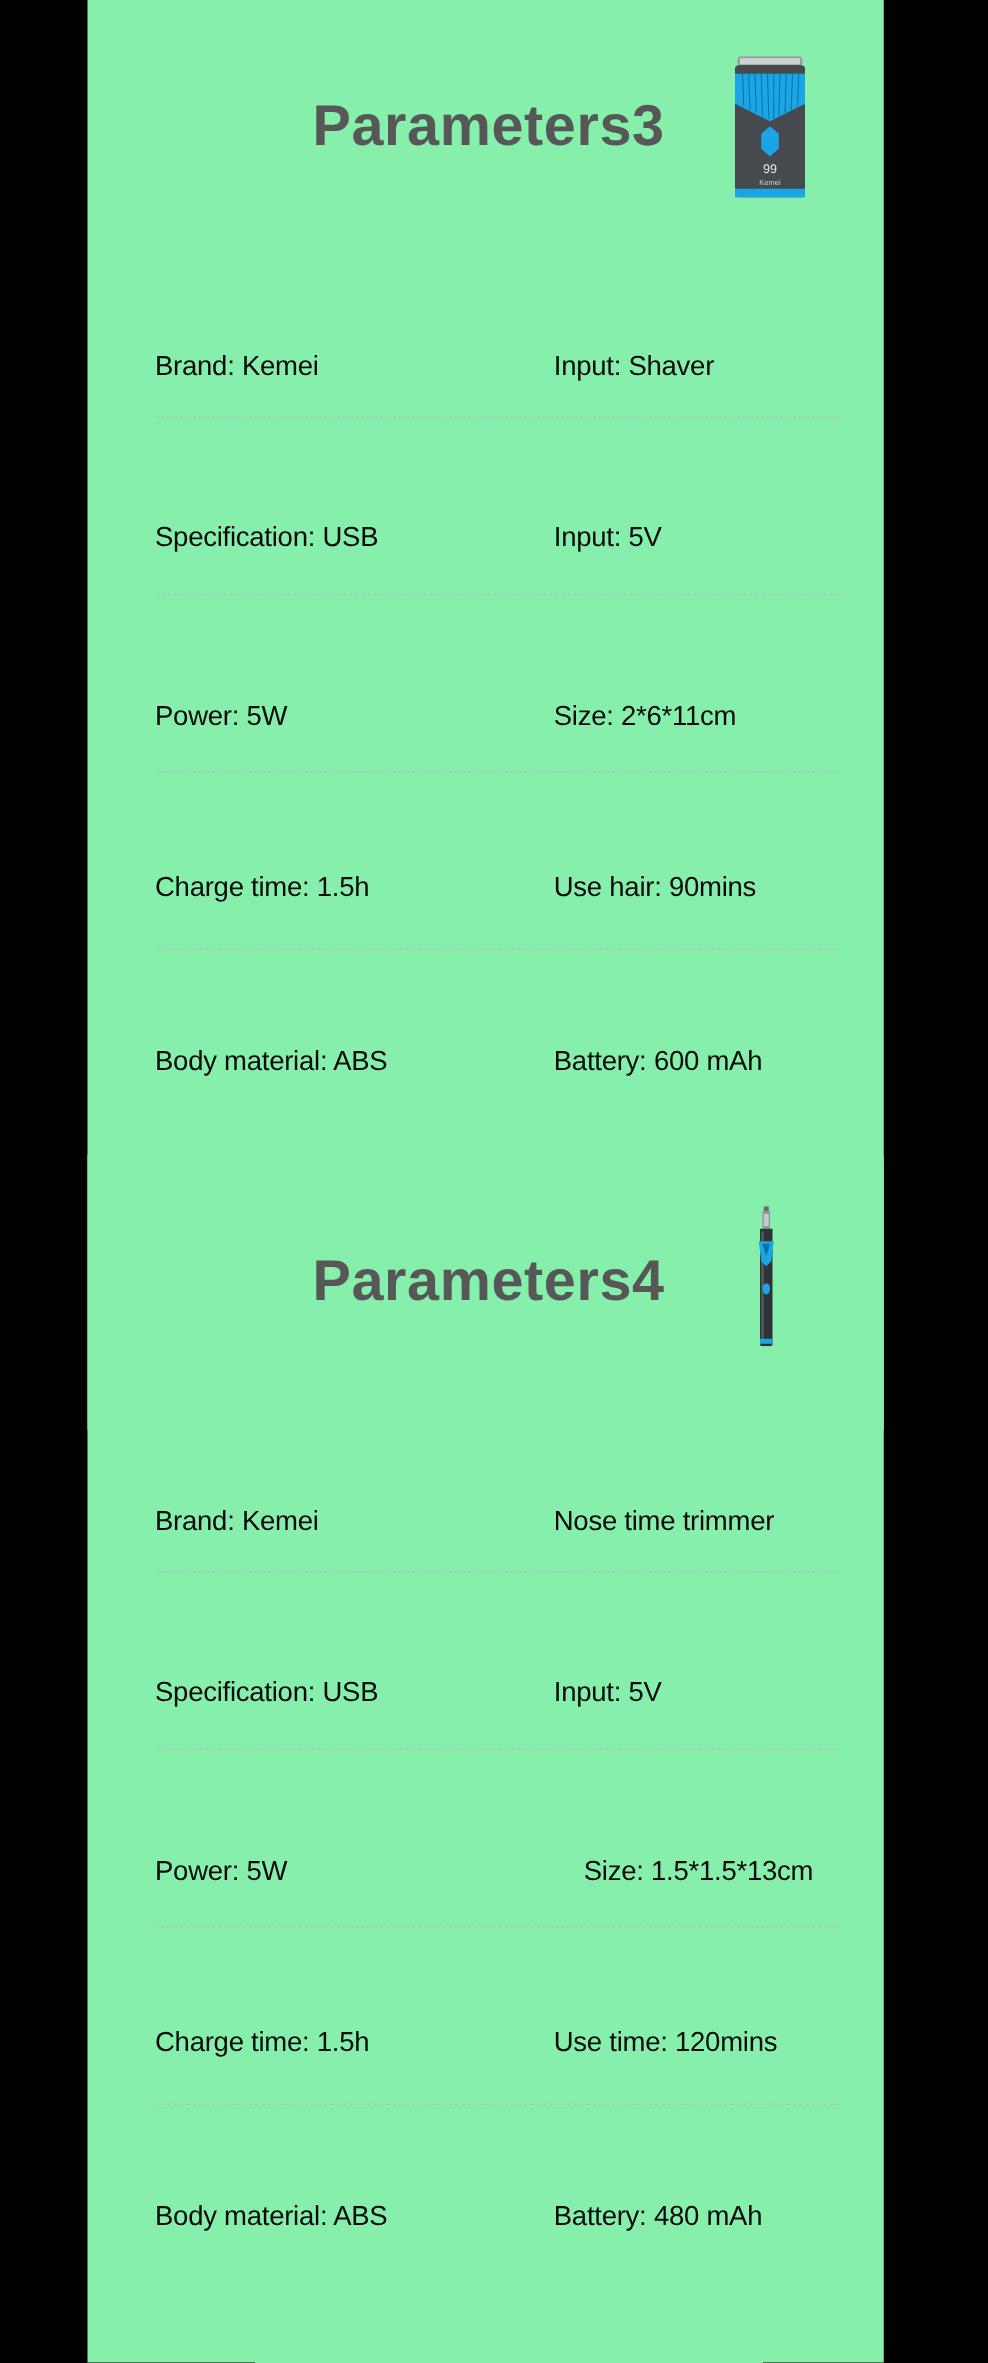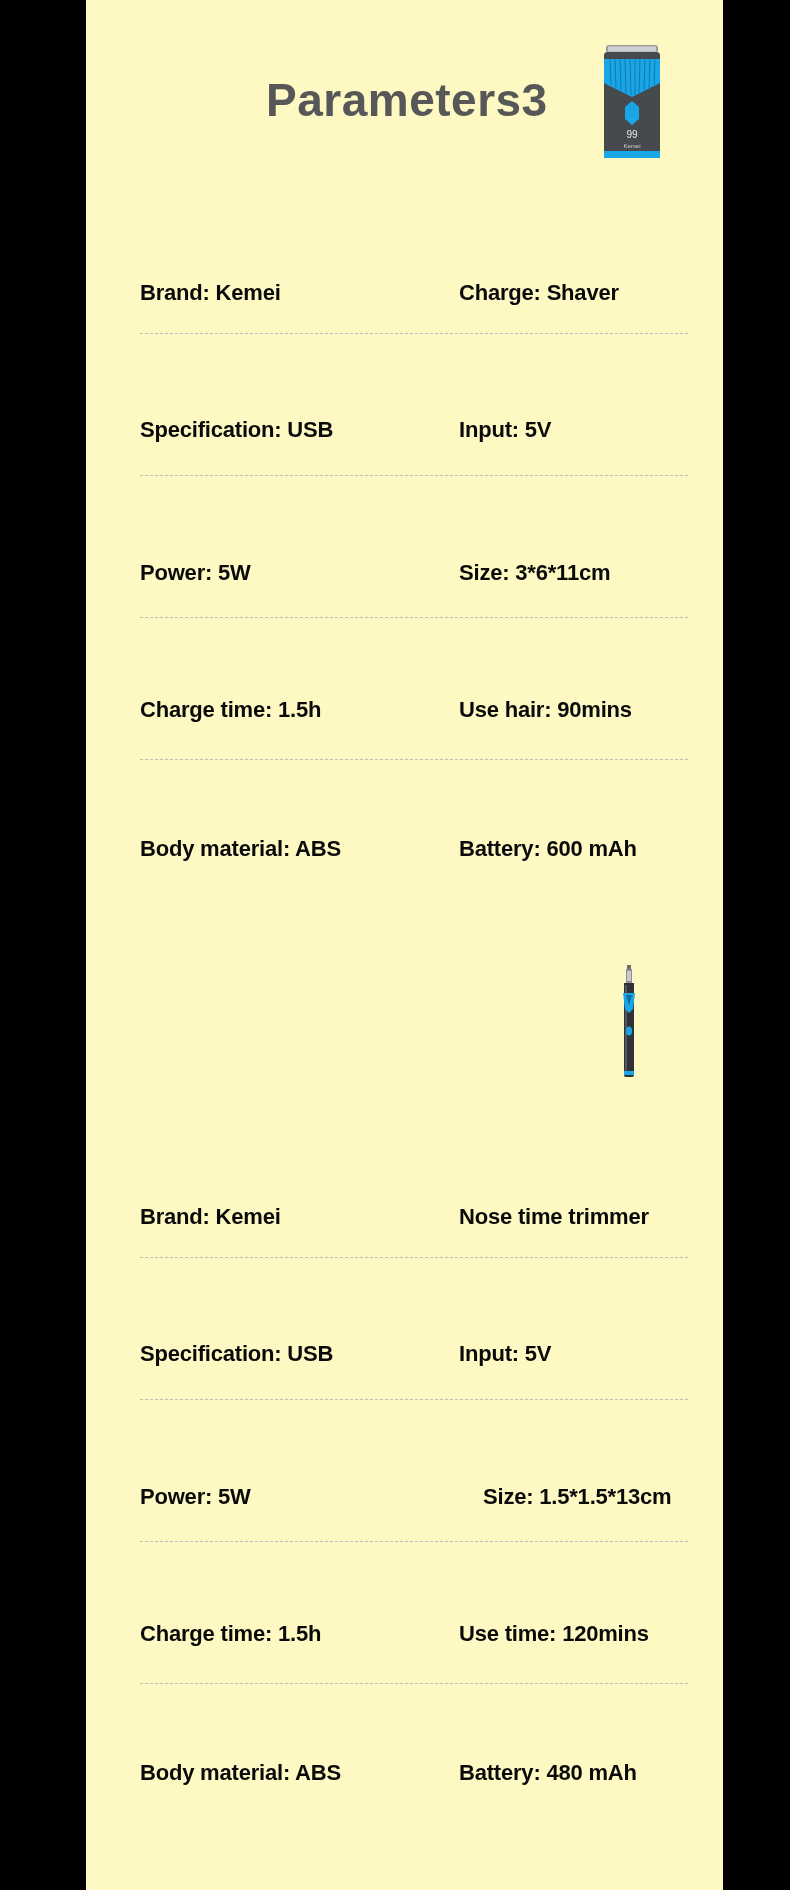--- a/index.html
+++ b/index.html
@@ -1,21 +1,21 @@
 <!DOCTYPE html>
 <html><head>
 <meta charset="utf-8">
 <style>
   html, body { margin:0; padding:0; }
   body { width:790px; height:1890px; background:#000; position:relative; overflow:hidden;
          font-family:"Liberation Sans", "DejaVu Sans", sans-serif; }
-  .panel { position:absolute; left:86px; width:637px; height:1144px; background:#fef9c3; }
+  .panel { position:absolute; left:70px; width:637px; height:1144px; background:#86efac; }
   .title { position:absolute; left:180px; top:72px; font-size:46px; font-weight:bold; color:#575757;
            letter-spacing:0.5px; line-height:56px; white-space:nowrap; }
-  .row-text { position:absolute; font-size:22px; font-weight:bold; color:#0a0a0a; line-height:26px; white-space:nowrap; letter-spacing:-0.2px; }
+  .row-text { position:absolute; font-size:22px; font-weight:normal; color:#0a0a0a; line-height:26px; white-space:nowrap; letter-spacing:-0.2px; }
   .col-left { left:54px; }
   .col-right { left:373px; }
   .dash { position:absolute; left:54px; width:548px; height:0; border-top:1.5px dashed #bdbdbd; }
   .shaver { position:absolute; left:516px; top:45px; width:60px; height:113px; }
   .trimmer { position:absolute; left:535px; top:41px; width:16px; height:112px; }
 </style>
 </head>
 <body>
 
 <div class="panel" style="top:0;">
@@ -37,40 +37,41 @@
       <line x1="48" y1="14" x2="47" y2="43"></line>
         <line x1="53" y1="14" x2="52" y2="40"></line>
     </g>
     <polygon points="30,56 37,62 37,74 30,80 23,74 23,62" fill="#1aa6e6"></polygon>
     <text x="30" y="93" font-size="10" fill="#e8e8e8" text-anchor="middle" font-family="Liberation Sans, sans-serif">99</text>
     <text x="30" y="103" font-size="6" fill="#d0d0d0" text-anchor="middle" font-family="Liberation Sans, sans-serif">Kemei</text>
     <rect x="2" y="106" width="56" height="7" fill="#1aa6e6"></rect>
   </svg>
 
   <div class="row-text col-left" style="top:280px;">Brand:  Kemei</div>
-  <div class="row-text col-right" style="top:280px;">Charge:  Shaver</div>
+  <div class="row-text col-right" style="top:280px;">Input:  Shaver</div>
   <div class="dash" style="top:333px;"></div>
 
   <div class="row-text col-left" style="top:417px;">Specification:  USB</div>
   <div class="row-text col-right" style="top:417px;">Input:  5V</div>
   <div class="dash" style="top:475px;"></div>
 
   <div class="row-text col-left" style="top:560px;">Power:  5W</div>
-  <div class="row-text col-right" style="top:560px;">Size:  3*6*11cm</div>
+  <div class="row-text col-right" style="top:560px;">Size:  2*6*11cm</div>
   <div class="dash" style="top:617px;"></div>
 
   <div class="row-text col-left" style="top:697px;">Charge time: 1.5h</div>
   <div class="row-text col-right" style="top:697px;">Use hair: 90mins</div>
   <div class="dash" style="top:759px;"></div>
 
   <div class="row-text col-left" style="top:836px;">Body material: ABS</div>
   <div class="row-text col-right" style="top:836px;text-align:right;">Battery: 600 mAh</div>
 </div>
 
 <div class="panel" style="top:924px;">
+  <div class="title">Parameters4</div>
   <svg class="trimmer" viewBox="0 0 16 112">
     <rect x="6" y="0" width="4" height="4" fill="#6a6d70"></rect>
     <rect x="5" y="4" width="6" height="14" fill="#8e9194"></rect>
     <rect x="6" y="6" width="4" height="10" fill="#c7c9cb"></rect>
     <path d="M3 18 L13 18 L13 110 Q13 112 11 112 L5 112 Q3 112 3 110 Z" fill="#2f3236"></path>
     <rect x="4" y="20" width="2" height="88" fill="#55595e"></rect>
     <polygon points="2,28 14,28 12,44 8,48 4,44" fill="#1aa6e6"></polygon>
     <polygon points="5,30 11,30 8,40" fill="#0d6f9c"></polygon>
     <ellipse cx="8" cy="66" rx="3" ry="4.5" fill="#1aa6e6"></ellipse>
     <rect x="3" y="106" width="10" height="4" fill="#1aa6e6"></rect>

